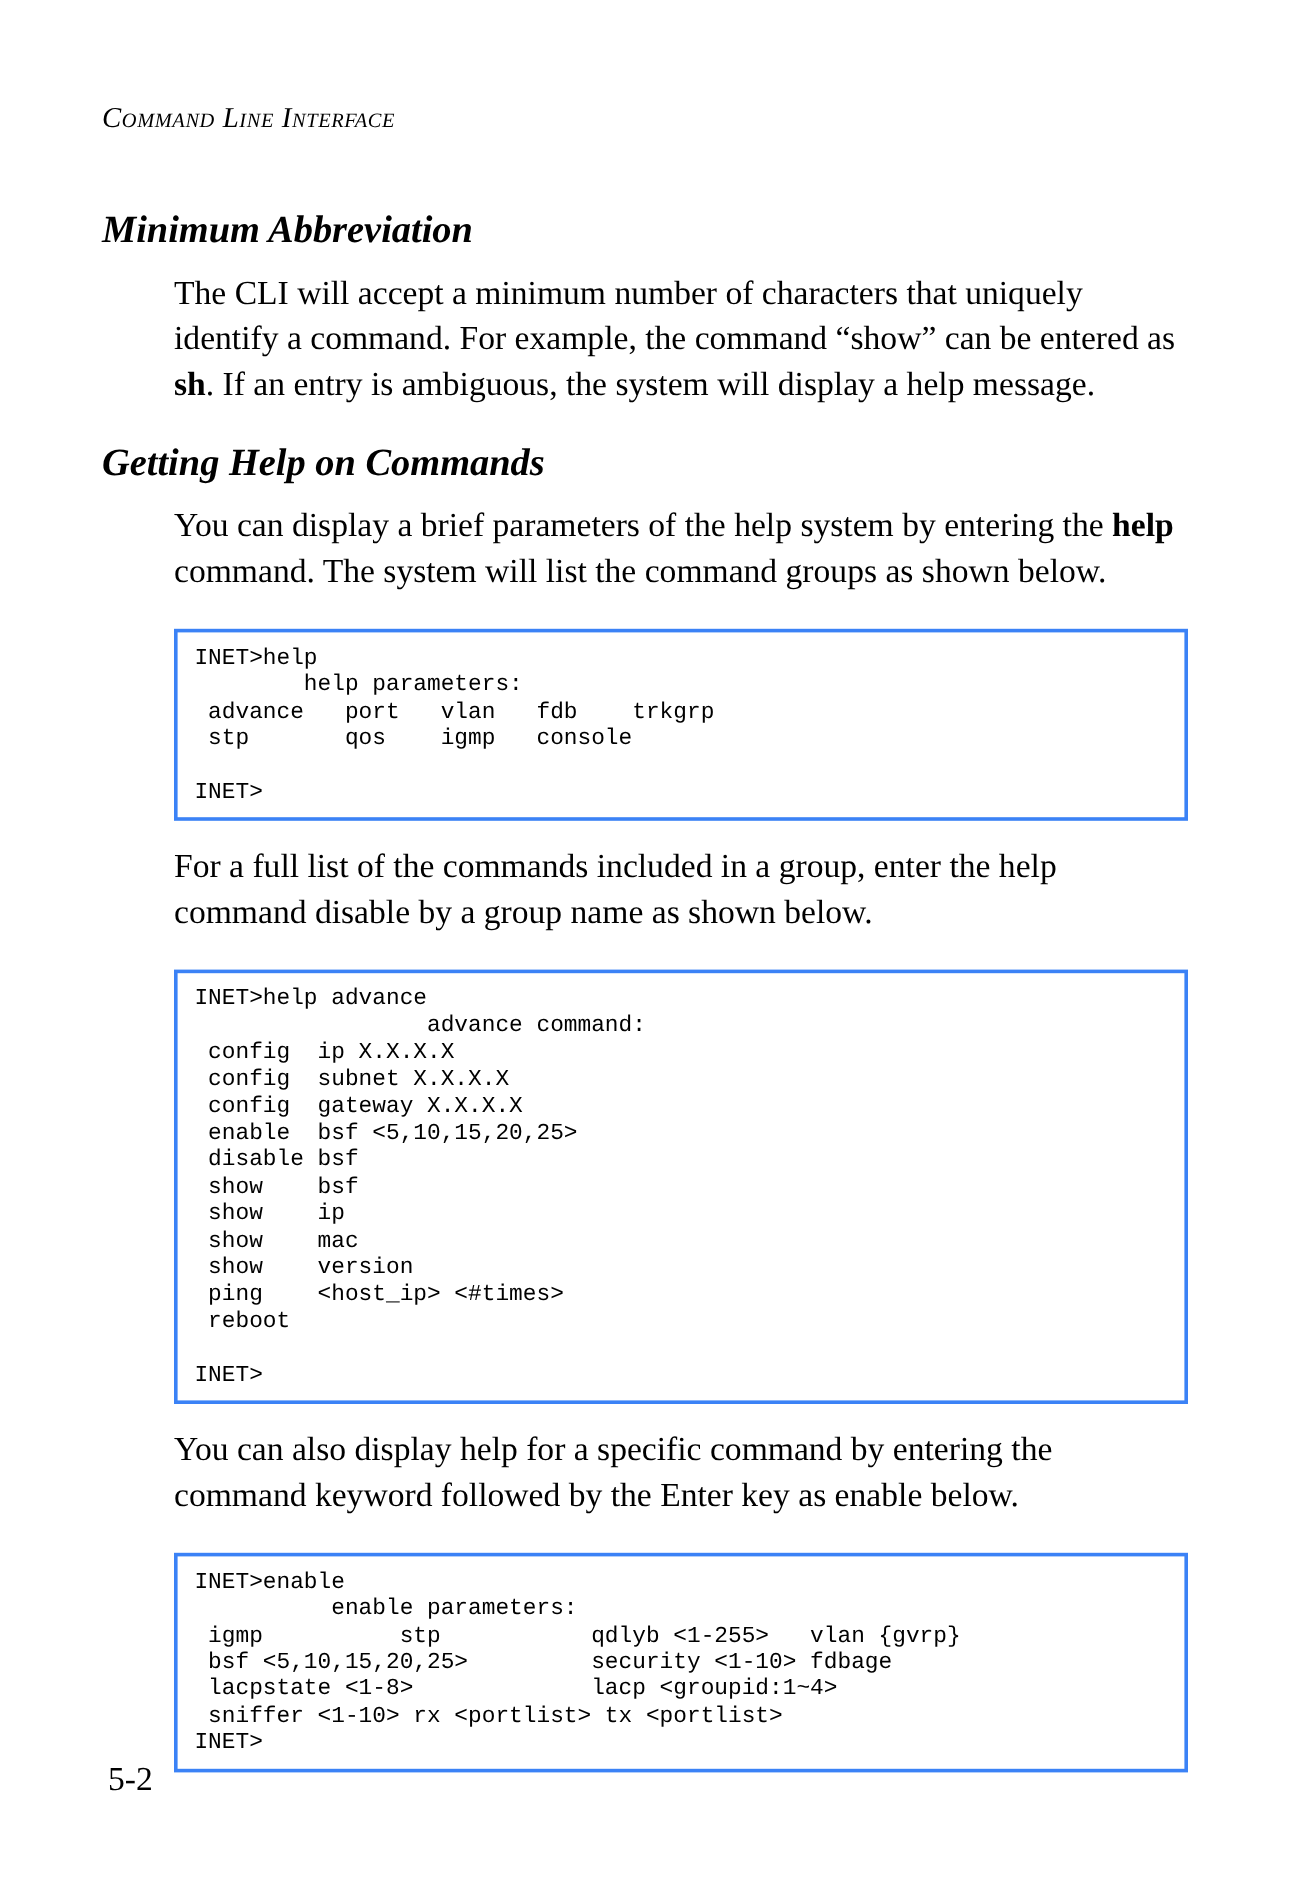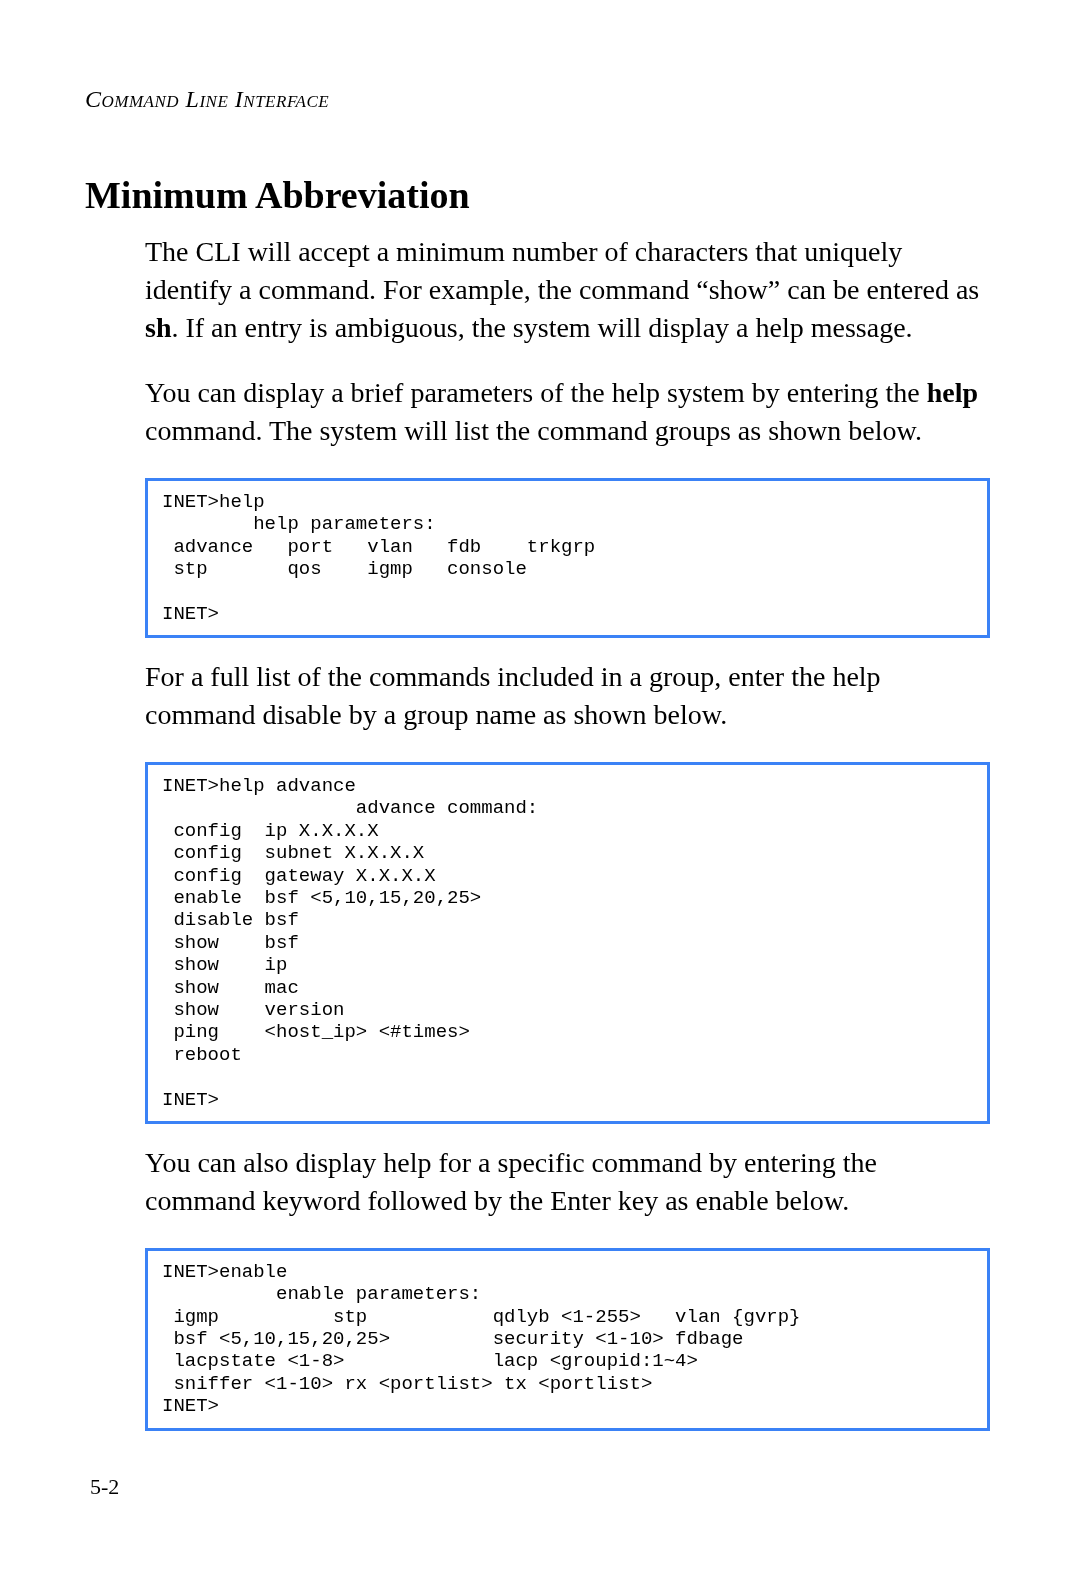--- a/index.html
+++ b/index.html
@@ -21,23 +21,24 @@
   .running-header {
     font-style: italic;
     font-variant: small-caps;
     font-size: 24px;
     letter-spacing: 0.5px;
     margin-left: -5px;
     margin-bottom: 60px;
   }
   .section-heading {
     font-weight: bold;
-    font-size: 38px;
+    font-size: 32px;
     margin-bottom: 16px;
     margin-left: -5px;
+    font-style: italic;
   }
   .body-block {
     margin-left: 55px;
     margin-right: 0;
     margin-bottom: 28px;
   }
   .body-text {
     font-size: 28px;
     line-height: 1.35;
   }
@@ -49,36 +50,37 @@
   .code-text {
     font-family: "Courier New", Courier, monospace;
     font-size: 19px;
     line-height: 1.18;
     white-space: pre;
   }
   .pageno {
     position: absolute;
     left: 90px;
     bottom: 70px;
-    font-size: 22px;
+    font-size: 28px;
   }
 </style>
 </head>
 <body>
 
 <div class="page">
 
   <div class="running-header">Command Line Interface</div>
 
   <div class="section-heading">Minimum Abbreviation</div>
 
   <div class="body-block">
     <span class="body-text">The CLI will accept a minimum number of characters that uniquely identify a command. For example, the command “show” can be entered as </span><b class="body-text">sh</b><span class="body-text">. If an entry is ambiguous, the system will display a help message.</span>
   </div>
 
+  <div class="section-heading">Getting Help on Commands</div>
 
   <div class="body-block">
     <span class="body-text">You can display a brief parameters of the help system by entering the </span><b class="body-text">help</b><span class="body-text"> command. The system will list the command groups as shown below.</span>
   </div>
 
   <div class="code-box">
     <div class="code-text">INET&gt;help
         help parameters:
  advance   port   vlan   fdb    trkgrp
  stp       qos    igmp   console

